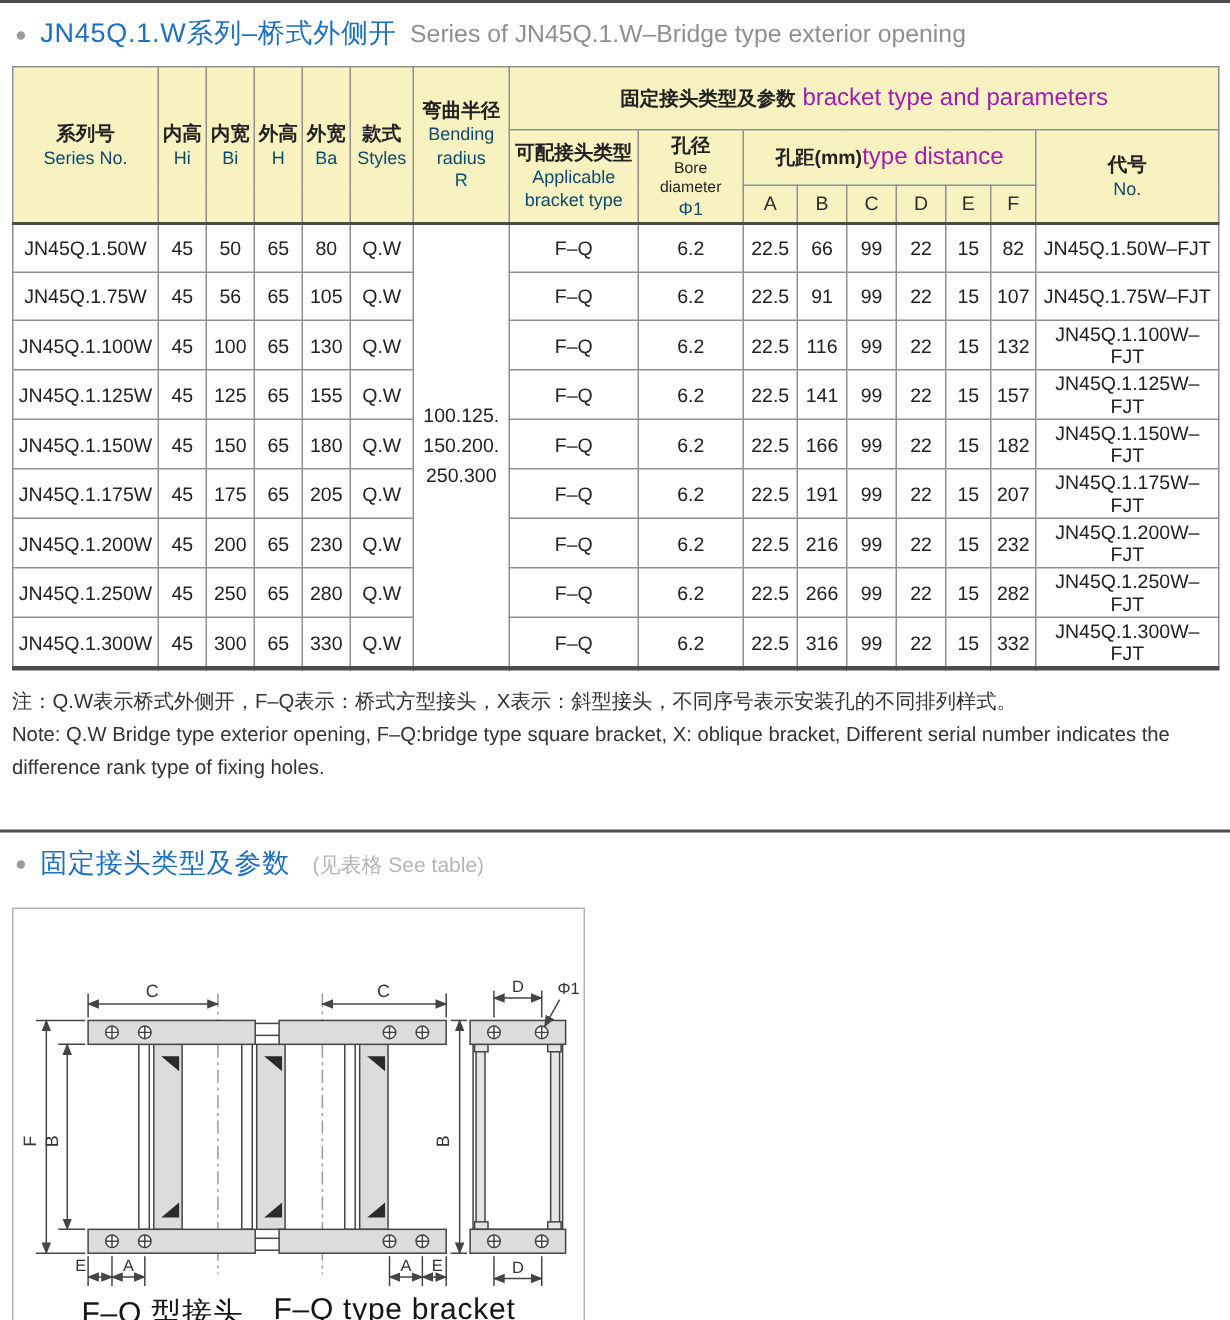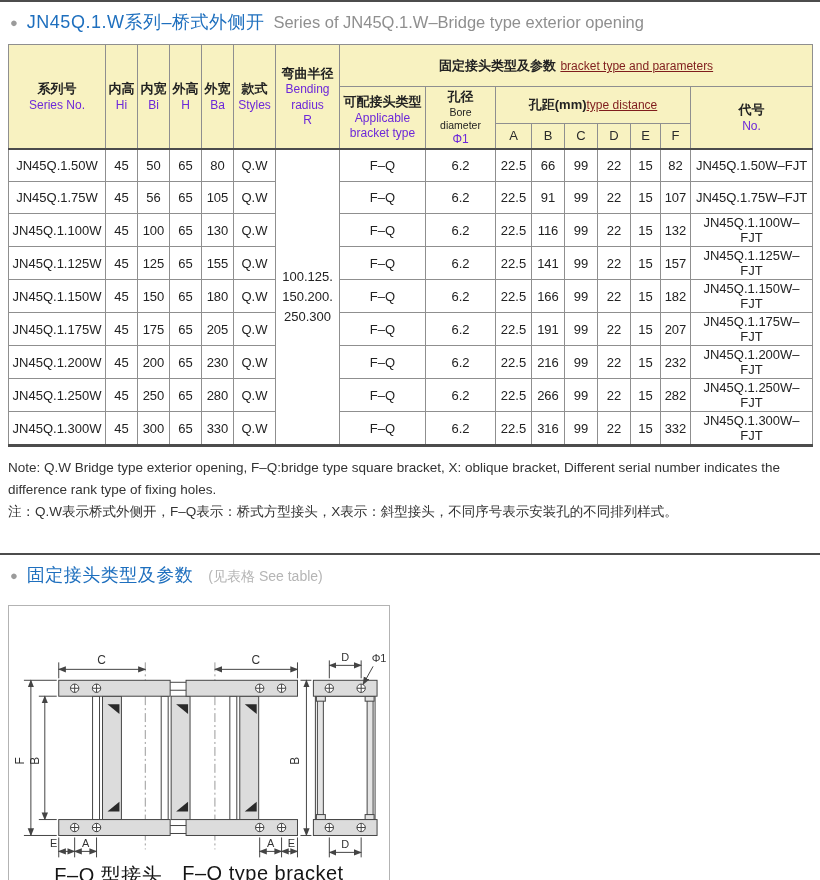--- a/index.html
+++ b/index.html
@@ -16,22 +16,22 @@
 
   table.spec{
     margin:4px 0 0 8px;border-collapse:collapse;table-layout:fixed;width:804px;
     border:1px solid #8f8f8f;border-bottom:3px solid #4c4c4c;
   }
   table.spec th,table.spec td{border:1px solid #8f8f8f;padding:1px 2px;text-align:center;vertical-align:middle;}
   table.spec thead{border-bottom:2px solid #4c4c4c;}
   table.spec thead th{background:#f8f2c1;font-weight:400;margin-top:12px;}
   .zh{display:block;font-size:13px;color:#222;font-weight:600;line-height:1.35;}
   .zhi{font-size:13px;color:#222;font-weight:600;}
-  .en{display:block;font-size:12px;color:#6d28d9;line-height:1.3;}
-  .eni{font-size:12px;color:#7f1d1d;text-decoration:underline;}
+  .en{display:block;font-size:12px;color:#0c4a6e;line-height:1.3;}
+  .eni{font-size:16px;color:#a21caf;}
   .ensm{display:block;font-size:10.5px;color:#222;line-height:1.25;}
   .pre{white-space:pre-line;}
   .r1{height:42px;}
   .r2{height:36px;}
   .r3{height:26px;}
   .hletter{font-size:13px;}
   table.spec tbody td{font-size:13px;height:29px;color:#222;}
   td.cell-series{text-align:left;padding-left:8px;}
   td.cell-code{text-align:left;padding-left:6px;}
   td.radius-cell{white-space:pre-line;font-size:13px;line-height:1.55;}
@@ -302,22 +302,22 @@
           <td>99</td>
           <td>22</td>
           <td>15</td>
           <td>332</td>
           <td class="cell-code">JN45Q.1.300W–FJT</td>
         </tr>
       </tbody>
   </table>
 
   <div class="notes">
+    <p>注：Q.W表示桥式外侧开，F–Q表示：桥式方型接头，X表示：斜型接头，不同序号表示安装孔的不同排列样式。</p>
     <p>Note: Q.W Bridge type exterior opening, F–Q:bridge type square bracket, X: oblique bracket, Different serial number indicates the difference rank type of fixing holes.</p>
-    <p>注：Q.W表示桥式外侧开，F–Q表示：桥式方型接头，X表示：斜型接头，不同序号表示安装孔的不同排列样式。</p>
   </div>
 
   <div class="sec2-gap"></div>
   <hr class="rule">
 
   <div class="sec-head">
     <span class="bullet">●</span>
     <span class="sec-zh">固定接头类型及参数</span>
     <span class="sec-hint">(见表格 See table)</span>
   </div>

